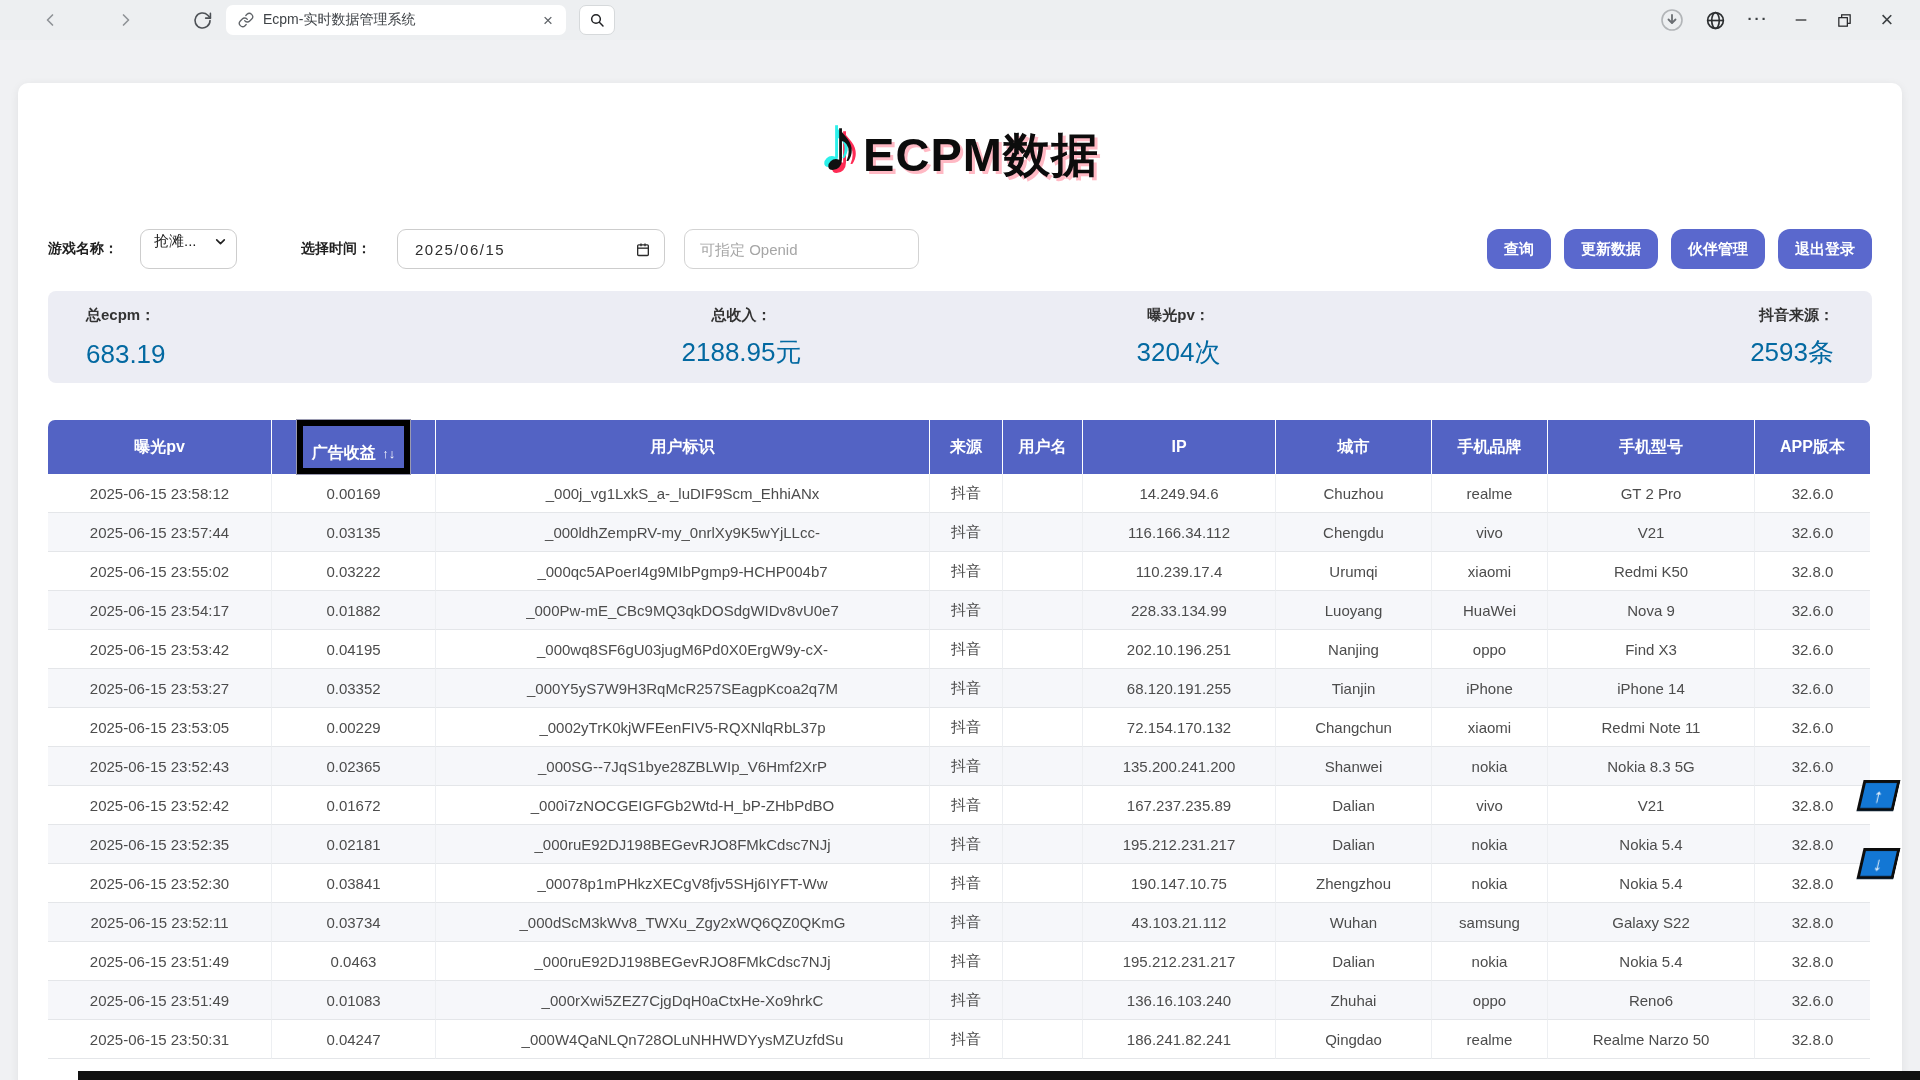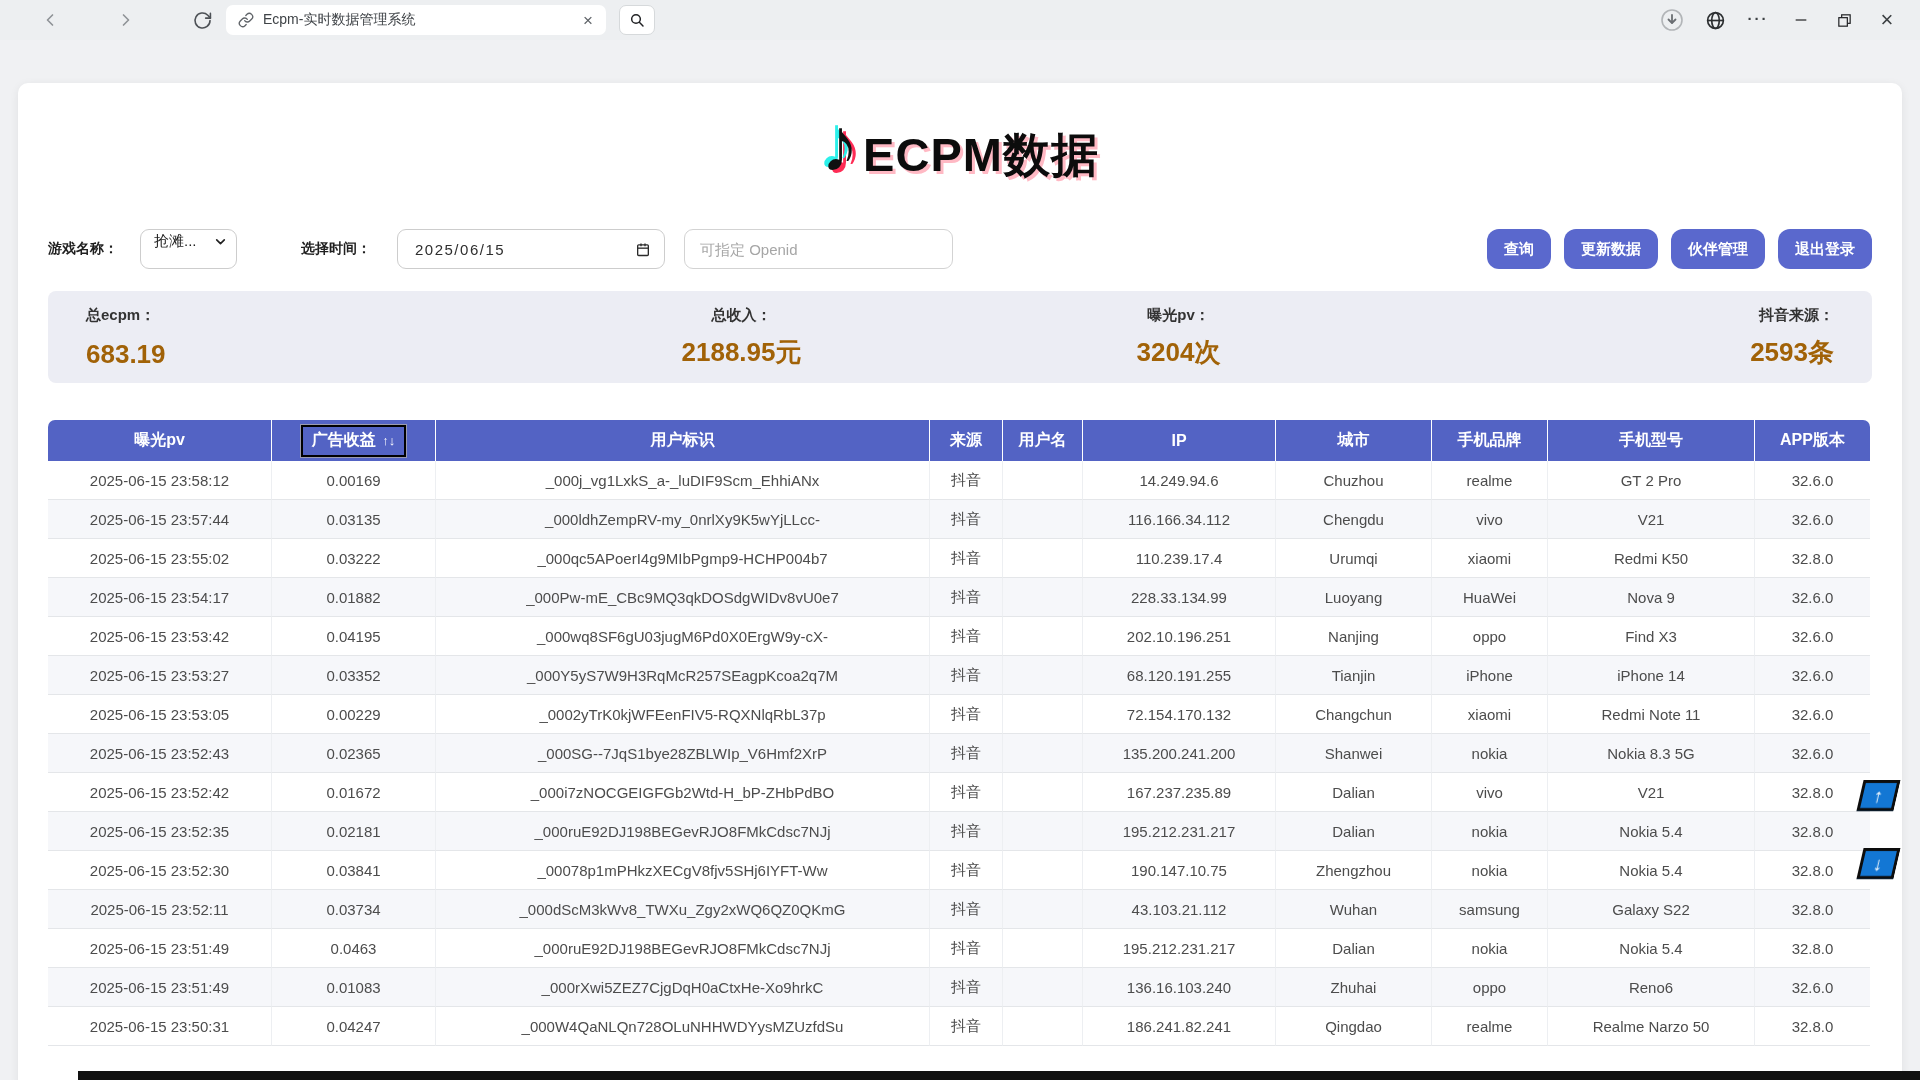--- a/index.html
+++ b/index.html
@@ -5,21 +5,21 @@
   * { margin:0; padding:0; box-sizing:border-box; }
   html,body { width:1920px; height:1080px; overflow:hidden; background:#f0f1f3;
               font-family:"Liberation Sans", sans-serif; }
 
   
   .chrome { position:absolute; top:0; left:0; width:1920px; height:40px;
             background:#edeff1; display:flex; align-items:center; padding:0 20px 0 38px; }
   .nav-ic { width:24px; height:24px; display:flex; align-items:center; justify-content:center;
             margin-right:52px; color:#8f9397; }
   .nav-ic svg { display:block; }
-  .tab { margin-left:12px; width:380px; height:30px; background:#fff; border-radius:7px;
+  .tab { margin-left:12px; width:340px; height:30px; background:#fff; border-radius:7px;
          display:flex; align-items:center; padding:0 10px 0 12px; }
   .tab-title { flex:1; font-size:14px; color:#3f4347; margin-left:9px; white-space:nowrap;
                overflow:hidden; }
   .tab-close { font-size:17px; color:#5f6368; line-height:1; padding:0 3px; cursor:default; }
   .search-btn { margin-left:13px; width:36px; height:30px; background:#fff;
                 border:1px solid #d6d9db; border-radius:7px; display:flex;
                 align-items:center; justify-content:center; }
   .chrome-right { margin-left:auto; display:flex; align-items:center; gap:17px; }
   .cr-ic { width:26px; height:26px; display:flex; align-items:center; justify-content:center;
            color:#3c4043; font-size:17px; }
@@ -40,47 +40,47 @@
   .filter-row { display:flex; align-items:center; margin-top:46px; height:44px; }
   .flabel { font-size:14px; font-weight:bold; color:#1f1f1f; white-space:nowrap; }
   .game-select { width:97px; height:40px; border:1px solid #cdcdcd; border-radius:9px;
                  margin-left:22px; display:flex; align-items:center; justify-content:space-between;
                  padding:0 9px 16px 13px; font-size:15px; color:#1f1f1f; background:#fff; }
   .time-label { margin-left:64px; }
   .date-input { margin-left:26px; width:268px; height:40px; border:1px solid #cdcdcd;
                 border-radius:9px; display:flex; align-items:center; padding:0 13px 0 17px;
                 font-size:15px; color:#2e2e2e; letter-spacing:1.5px; background:#fff; }
   .date-text { flex:1; }
-  .openid-input { margin-left:19px; width:269px; height:40px; border:1px solid #d3d3d3;
+  .openid-input { margin-left:19px; width:235px; height:40px; border:1px solid #d3d3d3;
                   border-radius:9px; padding:0 15px; font-size:15px; color:#333;
                   background:#fff; outline:none; }
   .openid-input::placeholder { color:#a6a6a6; }
   .btn-group { margin-left:auto; display:flex; gap:13px; }
   .btn { height:40px; padding:0 17px; background:#5a68cd; color:#fff; font-size:15px;
          font-weight:bold; border:none; border-radius:12px; white-space:nowrap; cursor:pointer; }
 
   
   .stats { margin-top:20px; background:#ecedf4; border-radius:8px; height:92px;
            display:flex; padding:15px 38px 13px; }
   .stat { flex:1; display:flex; flex-direction:column; justify-content:space-between; }
   .stat-label { font-size:15px; font-weight:bold; color:#333; }
-  .stat-value { font-size:26px; font-weight:bold; color:#a16207; }
+  .stat-value { font-size:26px; font-weight:normal; color:#0369a1; }
   .stat.a-left   { text-align:left; }
   .stat.a-center { text-align:center; }
   .stat.a-right  { text-align:right; }
 
   
   .table-wrap { margin-top:37px; }
   table { width:1822px; border-collapse:separate; border-spacing:0; table-layout:fixed; }
   thead th { background:#5363c4; color:#fff; font-size:16px; font-weight:bold; height:41px;
              border-right:1px solid #fff; text-align:center; vertical-align:middle; }
   thead th:first-child { border-top-left-radius:7px; }
   thead th:last-child  { border-top-right-radius:7px; border-right:none; }
-  .sort-btn { display:inline-block; border:2px solid #000000; outline:1px solid #9a9ab0;
-              padding:3px 9px 4px; font-size:16px; font-weight:bold; cursor:pointer;text-align:center; }
+  .sort-btn { display:inline-block; border:6px solid #000000; outline:1px solid #9a9ab0;
+              padding:17px 9px 4px; font-size:16px; font-weight:bold; cursor:pointer;text-align:center; }
   .sort-arrows { font-size:13px; font-weight:normal; margin-left:2px; }
   tbody td { height:39px; text-align:center; vertical-align:middle; color:#4c4c4c;
              font-size:15px; border-bottom:1px solid #e4e6e9; border-right:1px solid #edeff2;
              overflow:hidden; white-space:nowrap; }
   tbody td:last-child { border-right:none; }
   tbody tr:nth-child(even) { background:#f6f7fa; }
   tbody tr:nth-child(odd)  { background:#ffffff; }
 
   
   .float-btn { position:fixed; right:23px; width:37px; height:31px; background:#1377d4;

